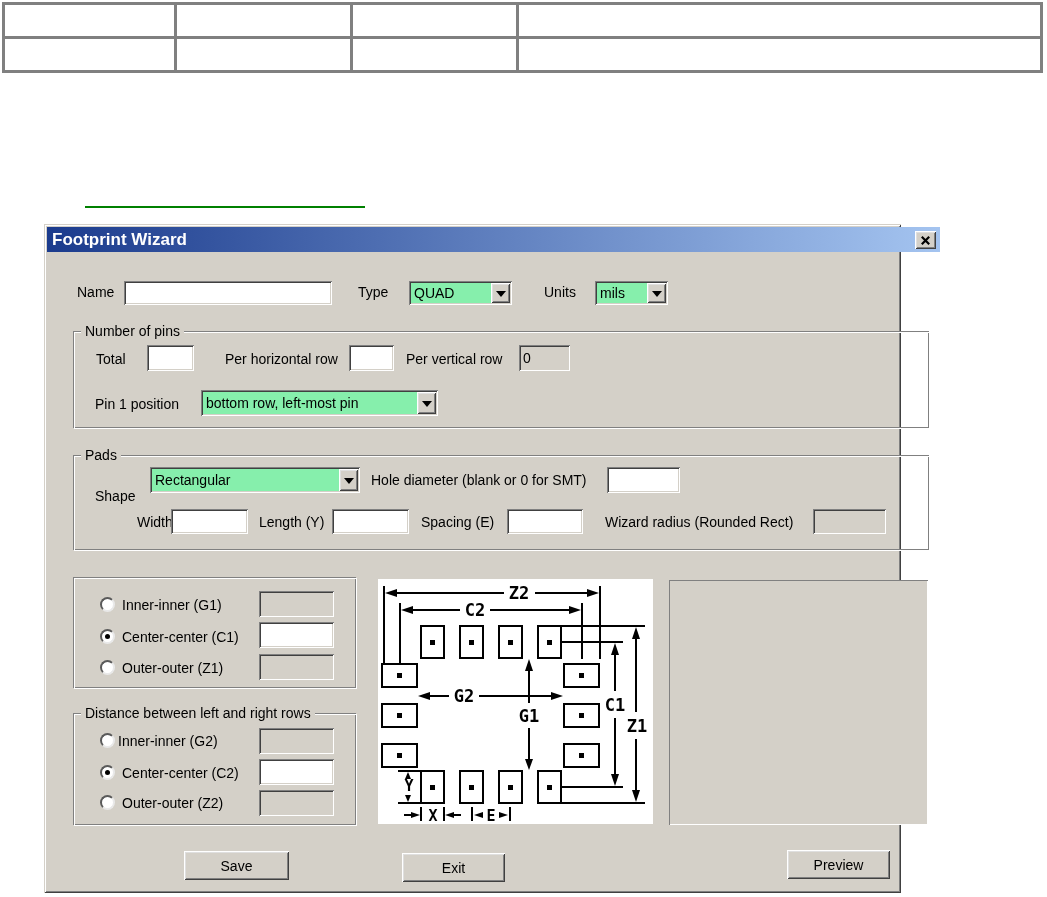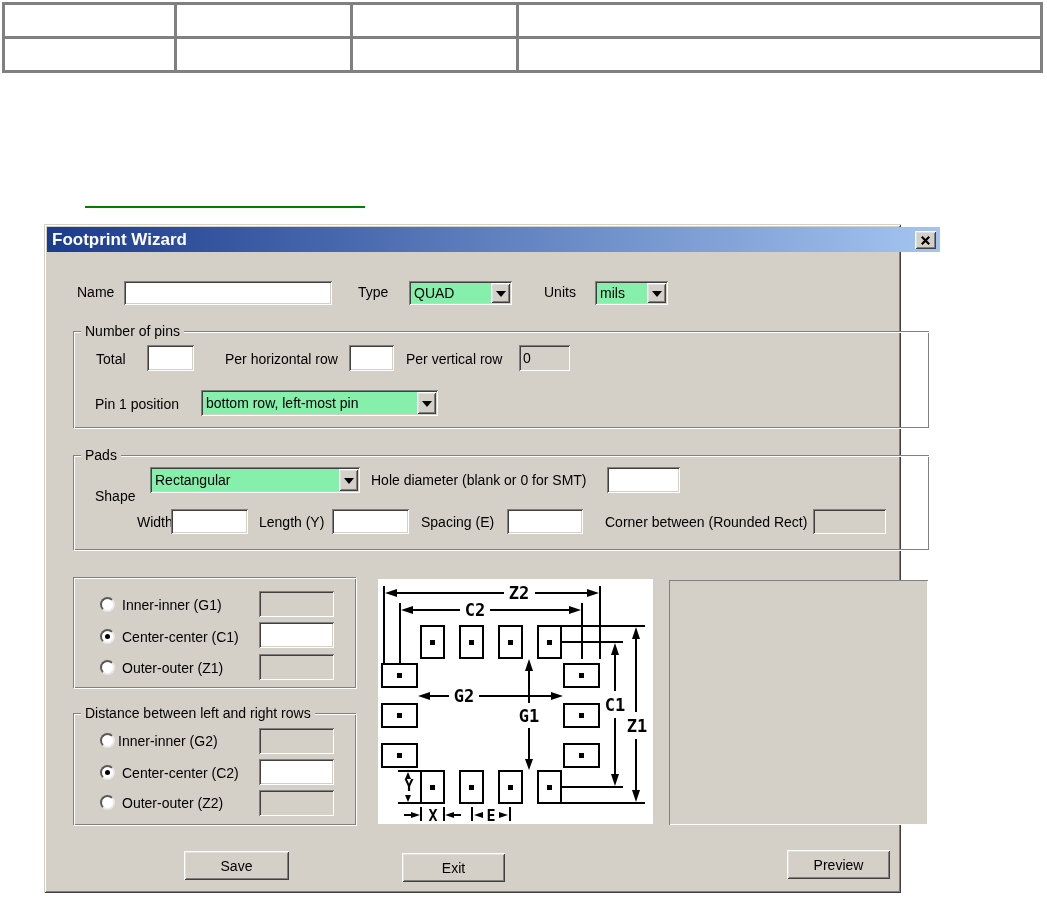--- a/index.html
+++ b/index.html
@@ -171,21 +171,21 @@
       </div>
   </div>
   <span class="lbl" style="left:327px; top:247px;">Hole diameter (blank or 0 for SMT)</span>
   <input class="win-input" style="left: 563px; top: 243px; width: 73px; height: 26px;" value="">
   <span class="lbl" style="left:53px; top:289px;margin-left:40px;">Width (X)</span>
   <input class="win-input" style="left: 127px; top: 285px; width: 77px; height: 25px;" value="">
   <span class="lbl" style="left:215px; top:289px;">Length (Y)</span>
   <input class="win-input" style="left: 288px; top: 285px; width: 77px; height: 25px;" value="">
   <span class="lbl" style="left:377px; top:289px;">Spacing (E)</span>
   <input class="win-input" style="left: 463px; top: 285px; width: 76px; height: 25px;" value="">
-  <span class="lbl" style="left:561px; top:289px;">Corner between (Rounded Rect)</span>
+  <span class="lbl" style="left:561px; top:289px;">Wizard radius (Rounded Rect)</span>
   <input class="win-input disabled" style="left: 769px; top: 285px; width: 73px; height: 25px;" value="">
 
   <div class="grp" style="left:29px; top:353px; width:283px; height:111px;">
     <div class="grp-dark"></div>
     <div class="grp-lite"></div>
   </div>
   <div class="radio" style="left:56px; top:373px;"></div>
   <span class="lbl" style="left:78px; top:372px;">Inner-inner (G1)</span>
   <input class="win-input disabled" style="left: 215px; top: 367px; width: 75px; height: 26px;" value="">
   <div class="radio checked" style="left:56px; top:405px;">

